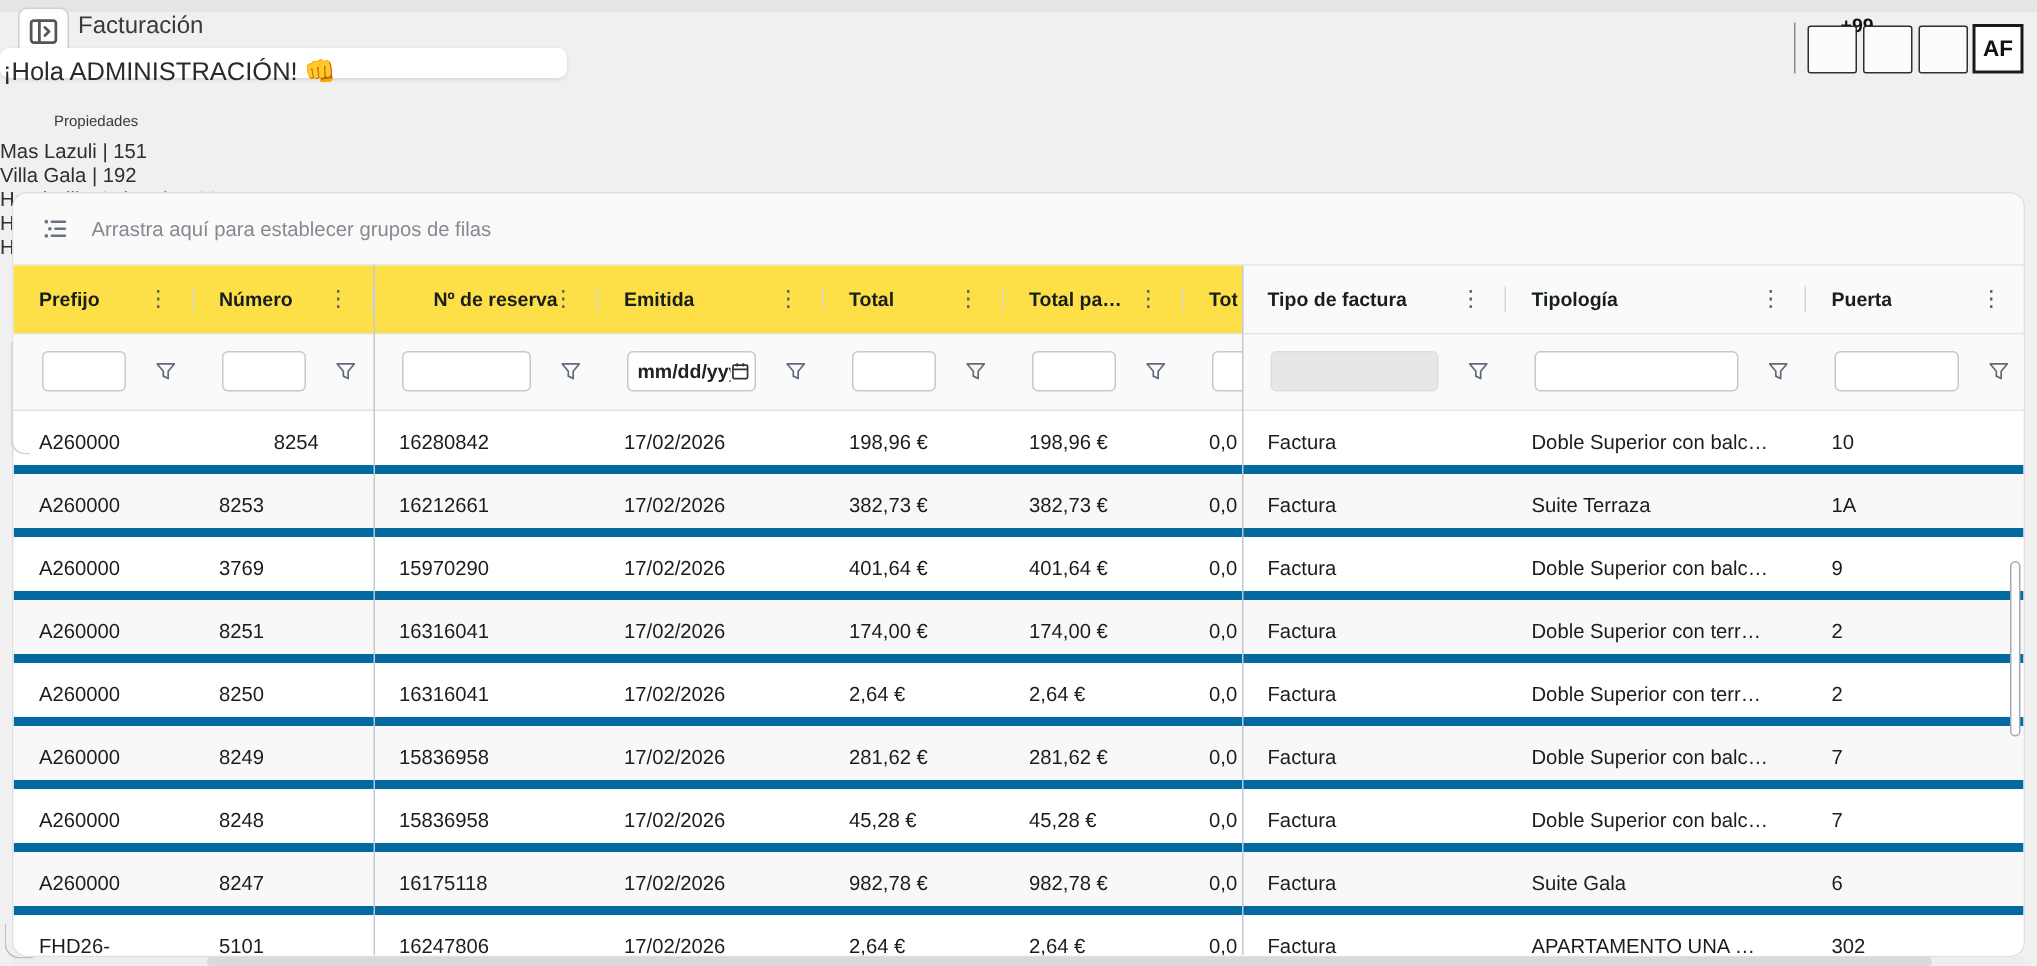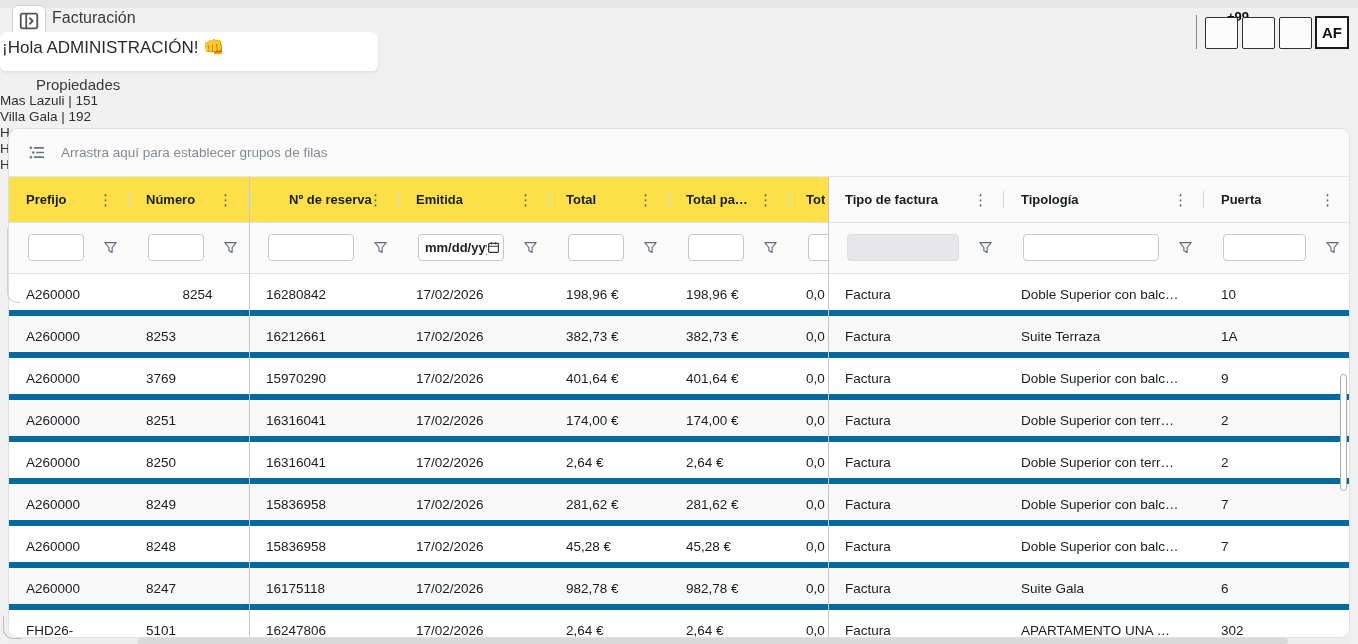--- a/index.html
+++ b/index.html
@@ -4,24 +4,24 @@
 <style>
   html,body{margin:0;padding:0}
   body{width:1358px;height:644px;position:relative;overflow:hidden;
        font-family:"Liberation Sans",sans-serif;background:#f0f0f0;color:#222}
 
   
   .topstrip{position:absolute;left:0;top:0;width:1358px;height:8px;background:#e5e5e5}
   .toggle-btn{position:absolute;left:12px;top:5px;width:34px;height:34px;background:#fff;
               border:1px solid #cfcfcf;border-radius:6px;display:flex;align-items:center;justify-content:center;box-sizing:border-box}
   .page-title{position:absolute;left:52px;top:9px;font-size:16px;color:#3a3a3a}
-  .greeting-box{position:absolute;left:0;top:32px;width:378px;height:39px;background:#fff;border-radius:6px;
+  .greeting-box{position:absolute;left:0;top:32px;width:378px;height:20px;background:#fff;border-radius:6px;
                 box-shadow:0 1px 3px rgba(0,0,0,.10)}
   .greeting-text{position:absolute;left:2px;top:0;height:32px;line-height:32px;font-size:17px;color:#2a2a2a;white-space:nowrap}
-  .props-label{position:absolute;left:36px;top:76px;font-size:15px;color:#3a3a3a}
+  .props-label{position:absolute;left:36px;top:76px;font-size:10px;color:#3a3a3a}
   .props-list{position:absolute;left:0;top:93px;z-index:1}
   .prop-item{height:16px;line-height:16px;font-size:13.5px;color:#2e2e2e;white-space:nowrap}
 
   .hdr-divider{position:absolute;left:1196px;top:15px;width:1px;height:34px;background:#888}
   .icon-btn{position:absolute;top:17px;width:33px;height:32px;background:#fcfcfc;border:1px solid #2f2f2f;
             border-radius:2px;box-sizing:border-box}
   .badge{position:absolute;left:1227px;top:9px;font-size:13px;font-weight:bold;color:#111}
   .avatar{position:absolute;left:1315px;top:16px;width:34px;height:33px;background:#fff;border:2px solid #1a1a1a;
           box-sizing:border-box;display:flex;align-items:center;justify-content:center;font-weight:bold;font-size:15px;color:#111}
 

